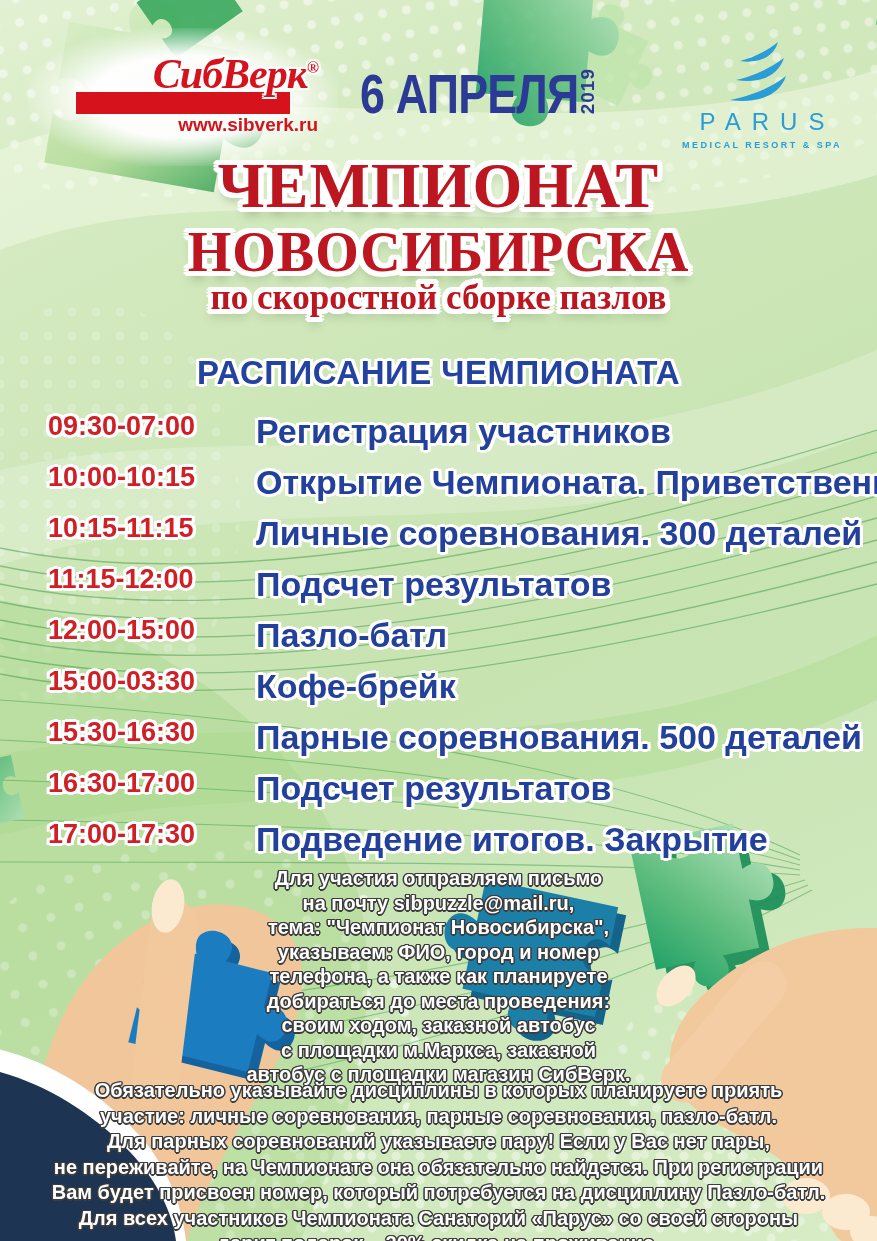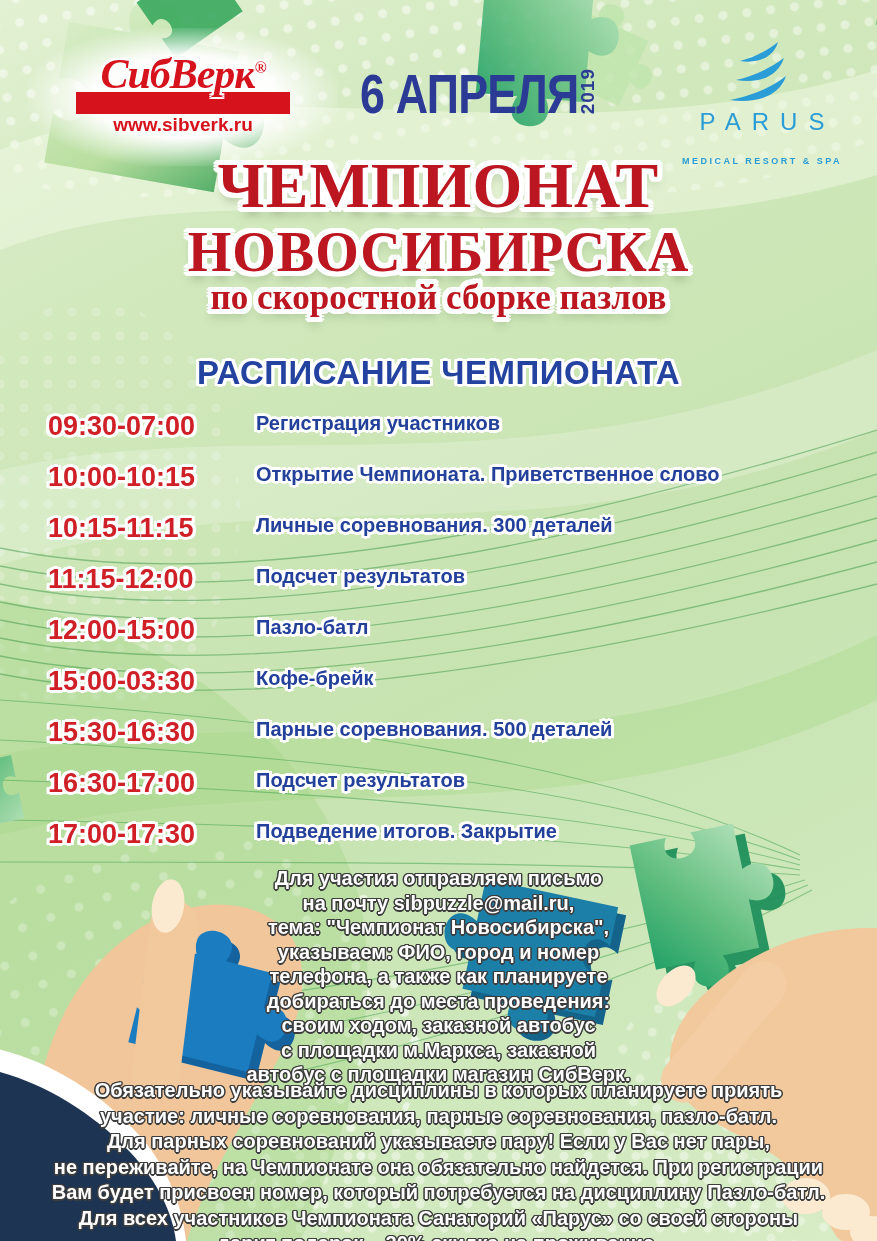--- a/index.html
+++ b/index.html
@@ -29,59 +29,59 @@
   
   .owt{text-shadow:0 -5px 0 #fff,0 5px 0 #fff,-5px 0 0 #fff,5px 0 0 #fff,
       -4px -4px 0 #fff,4px -4px 0 #fff,-4px 4px 0 #fff,4px 4px 0 #fff,
       -5px -3px 0 #fff,5px -3px 0 #fff,-5px 3px 0 #fff,5px 3px 0 #fff,
       -3px -5px 0 #fff,3px -5px 0 #fff,-3px 5px 0 #fff,3px 5px 0 #fff,
       0 8px 10px rgba(60,90,40,.35);}
   
   .ob{text-shadow:0 -1.5px 0 #3d3d3d,0 1.5px 0 #3d3d3d,-1.5px 0 0 #3d3d3d,1.5px 0 0 #3d3d3d,
       -1px -1px 0 #3d3d3d,1px -1px 0 #3d3d3d,-1px 1px 0 #3d3d3d,1px 1px 0 #3d3d3d;}
 
-  .sibverk{position:absolute; left:48px; top:42px; width:270px; height:110px; text-align:center;}
+  .sibverk{position:absolute; left:48px; top:42px; width:270px; height:110px; text-align:right;}
   .sibverk .glow{position:absolute; inset:-14px -20px;
     background:radial-gradient(ellipse at center, rgba(255,255,255,.97) 42%, rgba(255,255,255,0) 74%);}
   .sibverk .bar{position:absolute; left:28px; top:50px; width:214px; height:22px; background:#d6121d;}
   .sibverk .name{position:absolute; left:0; right:0; top:8px;
     font-family:"Liberation Serif", serif; font-style:italic; font-weight:700;
     font-size:42px; color:#d6121d; letter-spacing:-1px;
     text-shadow:0 -2px 0 #fff,0 2px 0 #fff,-2px 0 0 #fff,2px 0 0 #fff,
      -2px -2px 0 #fff,2px -2px 0 #fff,-2px 2px 0 #fff,2px 2px 0 #fff;}
   .sibverk .reg{font-size:16px; font-style:normal; vertical-align:super;}
   .sibverk .url{position:absolute; left:0; right:0; top:72px; font-weight:700; font-size:19px; color:#d6121d;}
 
   .dateblock{position:absolute; left:360px; top:66px; display:flex; align-items:flex-start;}
   .dateblock .day{display:inline-block; transform:scaleX(.8); transform-origin:left top;
     font-weight:800; font-size:56px; line-height:1; color:#2b3a95; letter-spacing:-1px; white-space:nowrap;}
   .dateblock .year{writing-mode:vertical-rl; transform:rotate(180deg) translateX(56px);
     font-weight:800; font-size:19px; color:#2b3a95; letter-spacing:1px; margin-top:2px;}
 
   .parus{position:absolute; left:664px; top:40px; width:196px; text-align:center;}
   .parus .sail{display:block; margin:0 auto;}
   .parus .pname{font-size:24px; font-weight:500; letter-spacing:11px; color:#2a9cd6; margin-top:4px; text-indent:11px;}
-  .parus .ptag{font-size:9px; font-weight:700; letter-spacing:2.5px; color:#2a9cd6; margin-top:20px;}
+  .parus .ptag{font-size:9px; font-weight:700; letter-spacing:2.5px; color:#2a9cd6; margin-top:4px;}
 
   .title1{position:absolute; left:0; right:0; top:154px; text-align:center;
     font-family:"Liberation Serif", serif; font-weight:700; font-size:64px; line-height:1;
     color:#bc1620; letter-spacing:1px;}
   .title2{position:absolute; left:0; right:0; top:224px; text-align:center;
     font-family:"Liberation Serif", serif; font-weight:700; font-size:56px; line-height:1;
     color:#bc1620; letter-spacing:1px;}
   .subtitle{position:absolute; left:0; right:0; top:280px; text-align:center;
     font-family:"Liberation Serif", serif; font-weight:700; font-size:35px; line-height:1; color:#bc1620;}
 
   .sched-head{position:absolute; left:0; right:0; top:356px; text-align:center;
     font-weight:700; font-size:33px; line-height:1; color:#2442a0; letter-spacing:.5px;}
 
   .schedule-list{position:absolute; left:48px; right:10px; top:412px;}
   .srow{display:grid; grid-template-columns:180px 1fr; column-gap:28px; height:51px; align-items:start;}
   .stime{font-weight:700; font-size:27px; line-height:1.1; color:#cf1f27; white-space:nowrap;}
-  .sevent{font-weight:700; font-size:20px; line-height:1.15; color:#23409a; white-space:nowrap;}
+  .sevent{font-weight:700; font-size:34px; line-height:1.15; color:#23409a; white-space:nowrap;}
 
   .info1{position:absolute; left:0; right:0; top:866px; text-align:center;
     font-weight:700; font-size:20px; line-height:24.5px; color:#fff; white-space:pre-line;}
   .info2{position:absolute; left:0; right:0; top:1078px; text-align:center;
     font-weight:700; font-size:20px; line-height:25.5px; color:#fff; white-space:pre-line;}
 
   svg.decor{position:absolute; inset:0; z-index:1;}
 </style>
 </head>
 <body>

